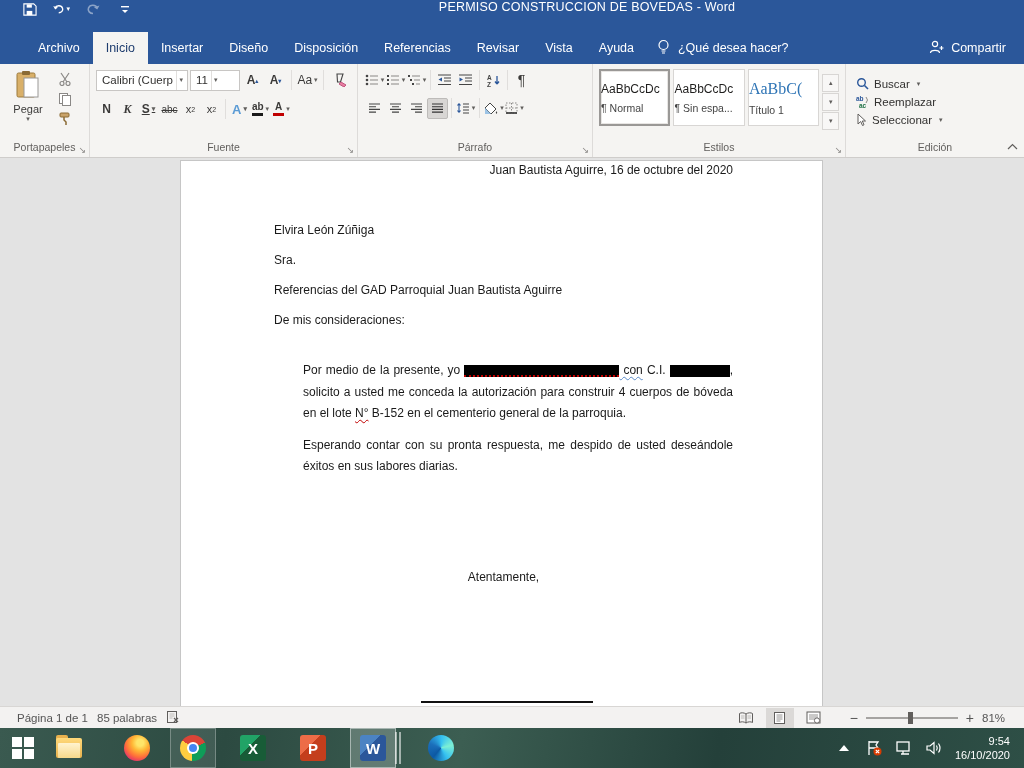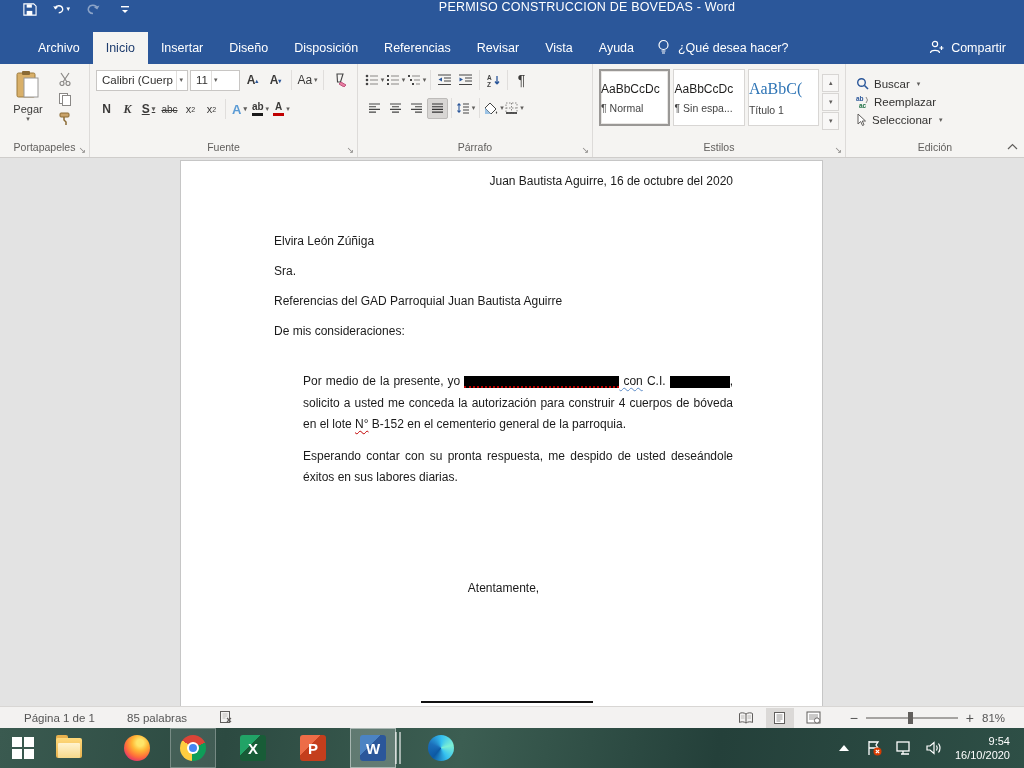--- a/index.html
+++ b/index.html
@@ -82,38 +82,38 @@
   .style-scroll .sbtn { height:18px; border:1px solid #d8d6d4; background:#f8f7f6; font-size:7px; color:#605e5c; display:flex; align-items:center; justify-content:center; cursor:pointer; }
 
   
   .g-edit .rbody { display:flex; flex-direction:column; gap:3px; padding-top:12px; }
   .edit-item { display:flex; align-items:center; gap:5px; font-size:11.5px; color:#323130; cursor:pointer; padding:1px 4px; border-radius:2px; }
   .collapse-chev { position:absolute; right:6px; bottom:3px; color:#605e5c; cursor:pointer; }
 
   
   .docarea { position:absolute; top:158px; left:0; right:0; height:548px; background:#e3e3e3; overflow:hidden; }
   .page { position:absolute; left:180px; top:2px; width:643px; height:546px; background:#fff; border:1px solid #c6c6c6; border-bottom:none; font-size:12px; color:#1a1a1a; }
-  .page-inner { padding:13px 89px 0 93px; }
+  .page-inner { padding:2px 89px 0 93px; }
   .date-line { text-align:right; line-height:14px; }
   .recip { margin-top:47px; }
   .recip p { line-height:13px; margin-bottom:17px; }
   .bodyp { text-align:justify; line-height:21.5px;margin-left:29px; }
   .p1 { margin-top:33px; }
   .p2 { margin-top:10px; }
   .redact { display:inline-block; background:#000; height:12px; vertical-align:text-bottom; }
   .redact-long { width:155px; border-bottom:2px dotted #c00000; }
   .redact-short { width:60px; }
   .sq-blue { text-decoration:underline wavy #5a8ac7 1px; text-underline-offset:2px; }
   .sq-red { text-decoration:underline wavy #c00000 1px; text-underline-offset:2px; }
   .closing { text-align:center; margin-top:92px; line-height:14px; }
   .sig-line { position:absolute; left:240px; top:540px; width:172px; height:2px; background:#111; }
 
   
   .statusbar { position:absolute; top:706px; left:0; right:0; height:22px; background:#f3f2f1; border-top:1px solid #d8d6d4; display:flex; align-items:center; font-size:11.5px; color:#555; }
-  .sb-left { display:flex; align-items:center; gap:32px; padding-left:24px; }
+  .sb-left { display:flex; align-items:center; gap:9px; padding-left:17px; }
   .sb-item { cursor:pointer; }
   .sb-right { margin-left:auto; display:flex; align-items:center; padding-right:10px; gap:6px; }
   .viewbtn { width:28px; height:20px; display:flex; align-items:center; justify-content:center; cursor:pointer; }
   .viewbtn.active { background:#dbd9d7; }
   .zoom-ctrl { display:flex; align-items:center; gap:8px; margin-left:16px; }
   .zoom-track { position:relative; width:92px; height:2px; background:#a5a3a1; }
   .zoom-thumb { position:absolute; left:46%; top:-5px; width:5px; height:12px; background:#605e5c; cursor:pointer; }
   .zoom-pm { font-size:14px; color:#555; cursor:pointer; line-height:1; }
   .zoom-pct { width:32px; }
 

